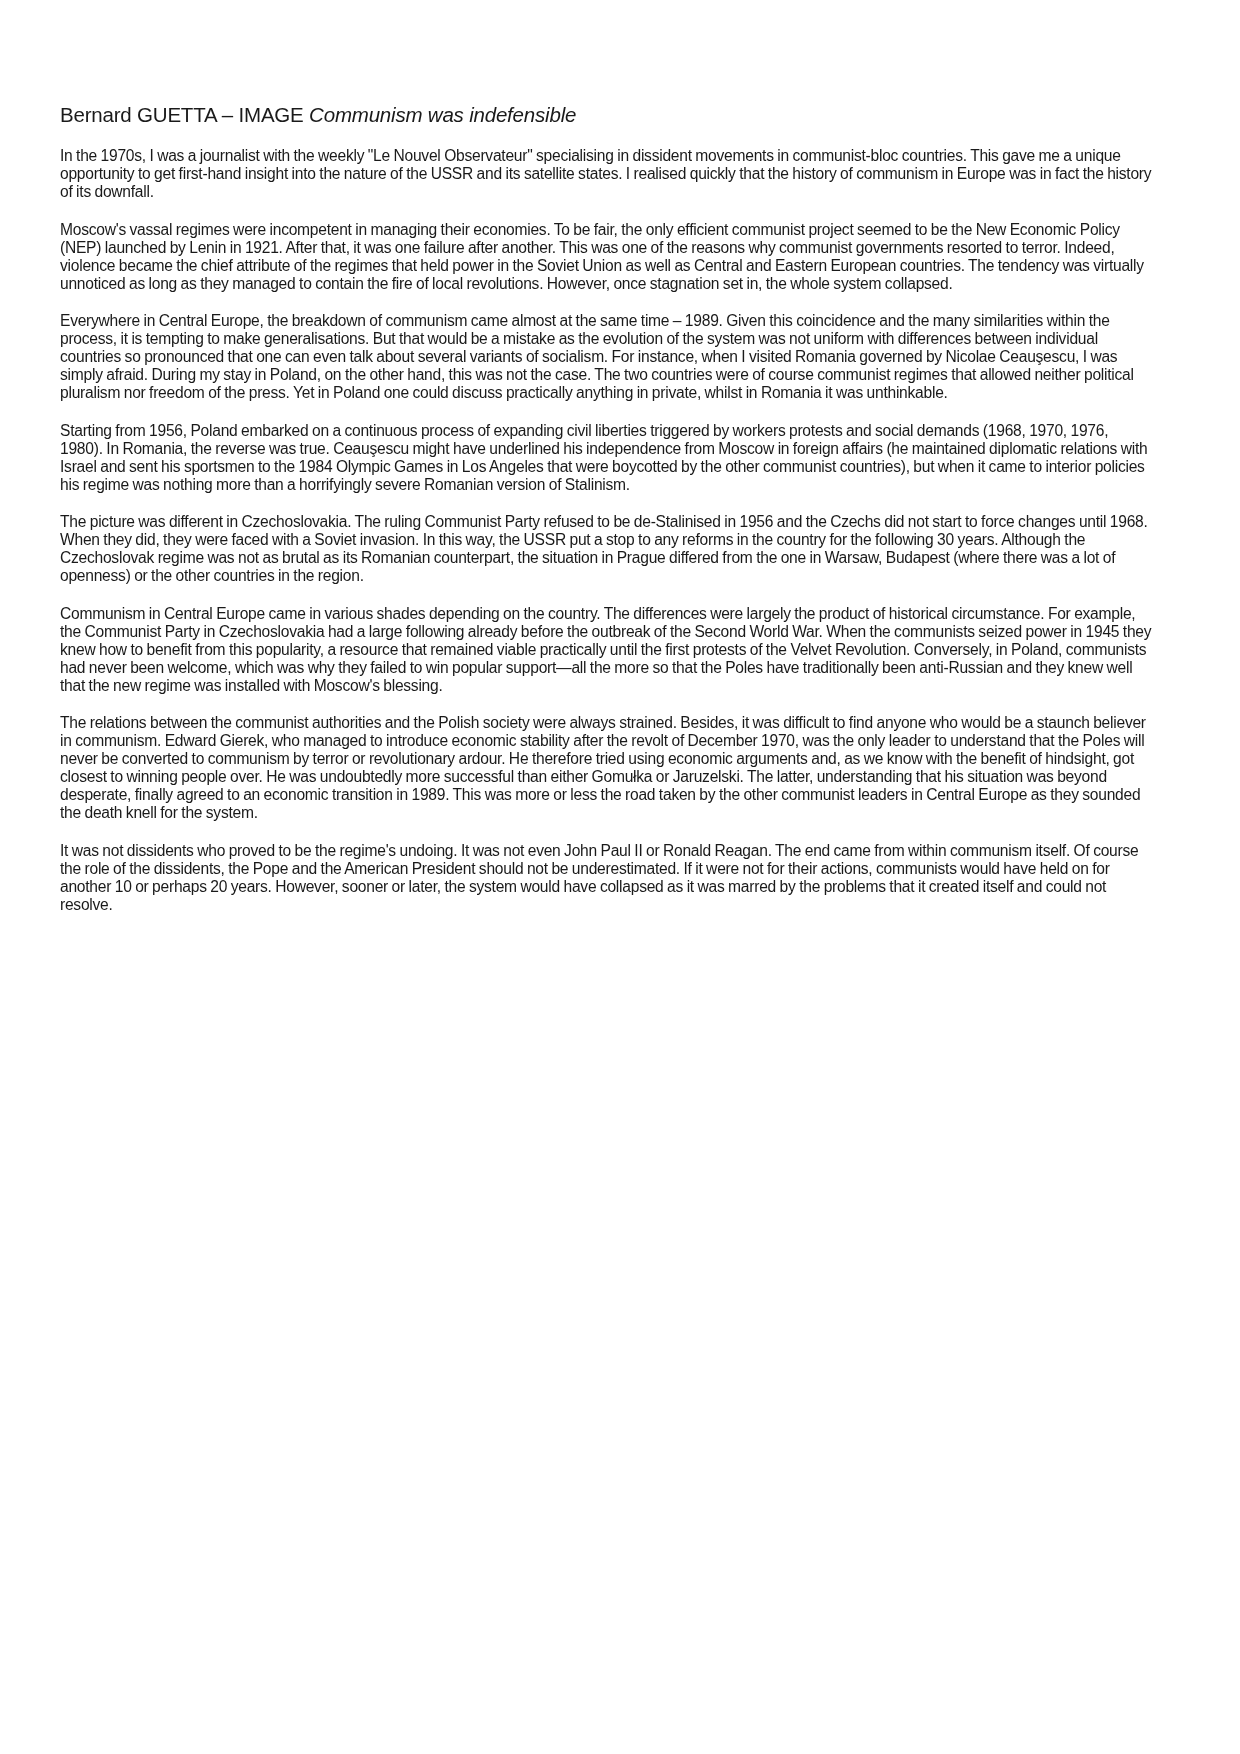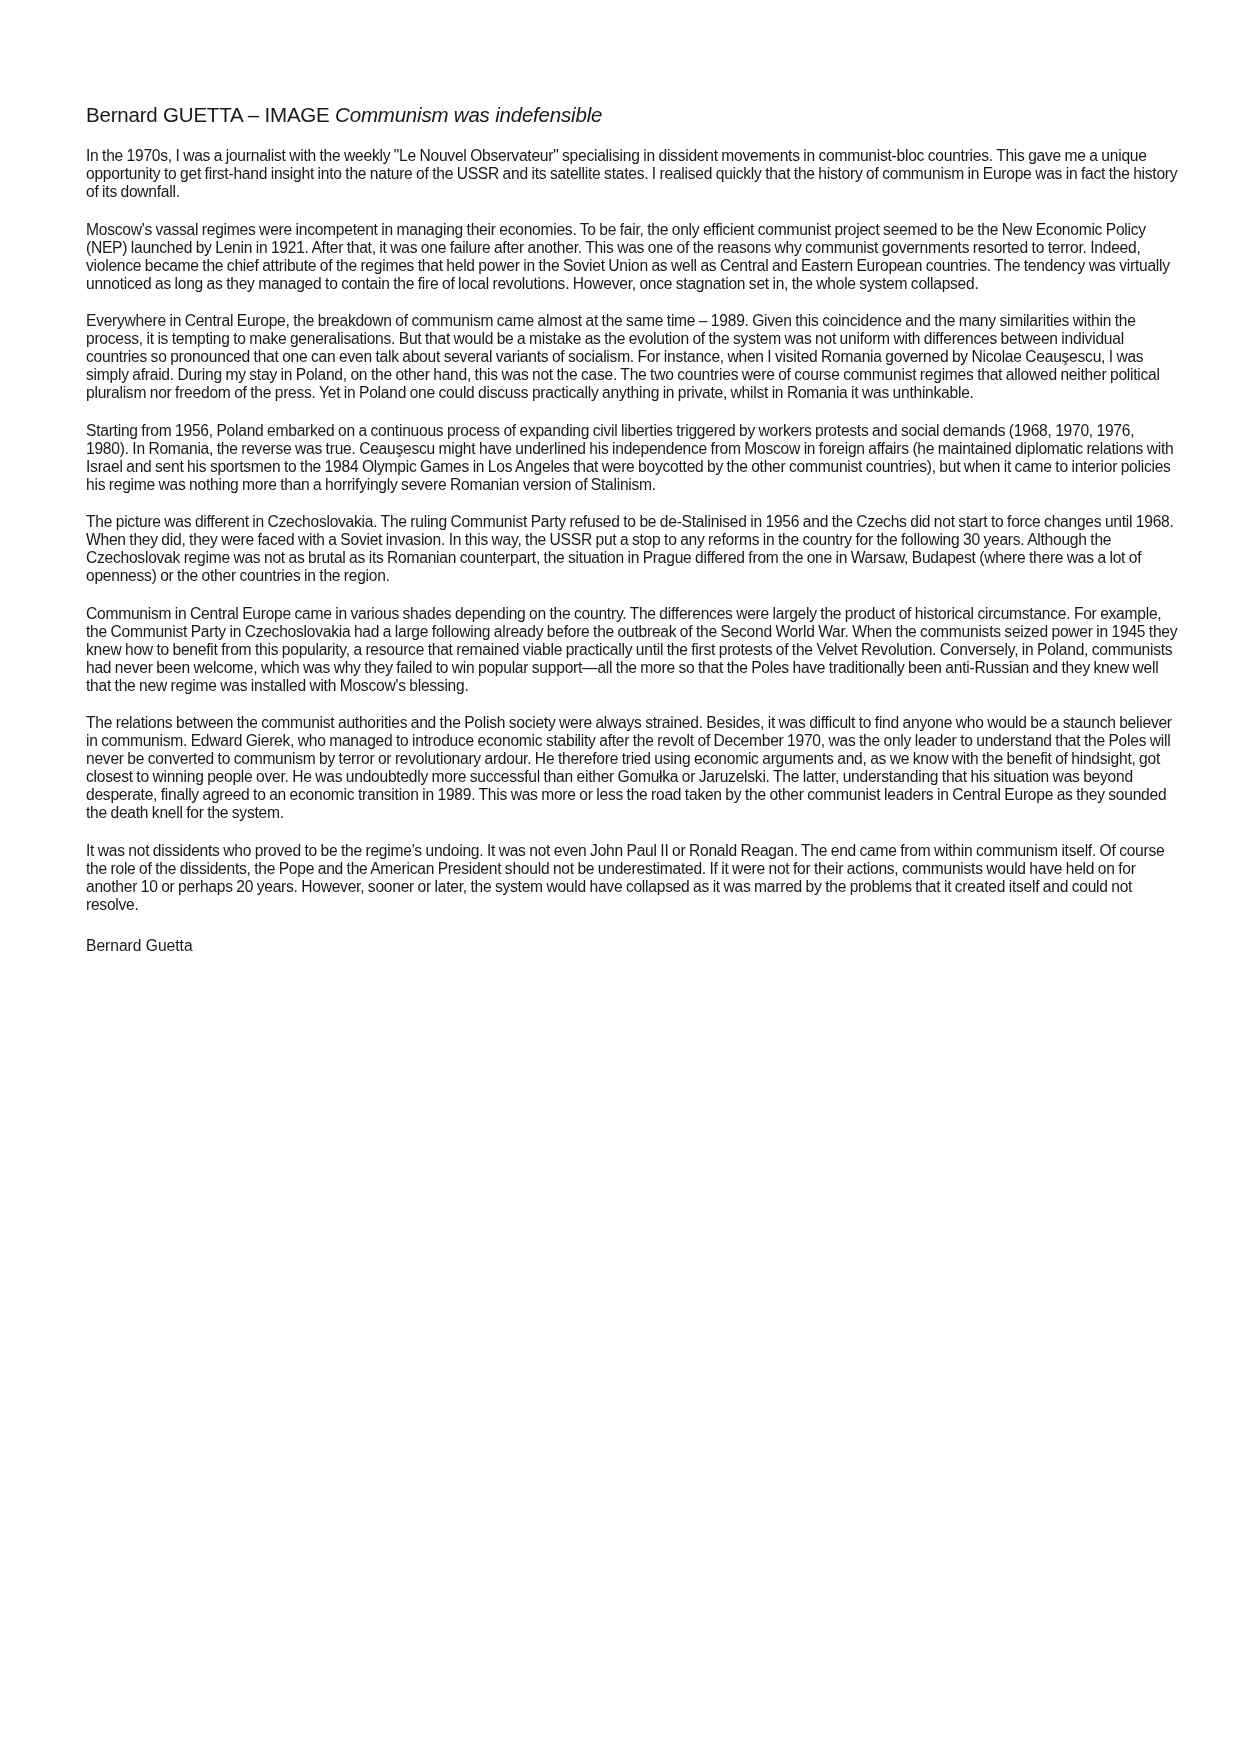--- a/index.html
+++ b/index.html
@@ -10,21 +10,21 @@
     body {
       width: 1240px;
       height: 1754px;
       position: relative;
       overflow: hidden;
       font-family: "Liberation Sans", "DejaVu Sans", sans-serif;
       color: #1a1a1a;
     }
     .page {
       position: absolute;
-      left: 86px;
+      left: 60px;
       top: 100px;
       width: 1092px;
     }
     .title {
       font-size: 20.5px;
       line-height: 30px;
       margin: 0 0 17px 0;
       font-weight: normal;
       letter-spacing: -0.2px;
     }
@@ -58,15 +58,14 @@
 
   <p class="para">In the 1970s, I was a journalist with the weekly "Le Nouvel Observateur" specialising in dissident movements in communist-bloc countries. This gave me a unique opportunity to get first-hand insight into the nature of the USSR and its satellite states. I realised quickly that the history of communism in Europe was in fact the history of its downfall.</p>
   <p class="para">Moscow's vassal regimes were incompetent in managing their economies. To be fair, the only efficient communist project seemed to be the New Economic Policy (NEP) launched by Lenin in 1921. After that, it was one failure after another. This was one of the reasons why communist governments resorted to terror. Indeed, violence became the chief attribute of the regimes that held power in the Soviet Union as well as Central and Eastern European countries. The tendency was virtually unnoticed as long as they managed to contain the fire of local revolutions. However, once stagnation set in, the whole system collapsed.</p>
   <p class="para">Everywhere in Central Europe, the breakdown of communism came almost at the same time – 1989. Given this coincidence and the many similarities within the process, it is tempting to make generalisations. But that would be a mistake as the evolution of the system was not uniform with differences between individual countries so pronounced that one can even talk about several variants of socialism. For instance, when I visited Romania governed by Nicolae Ceauşescu, I was simply afraid. During my stay in Poland, on the other hand, this was not the case. The two countries were of course communist regimes that allowed neither political pluralism nor freedom of the press. Yet in Poland one could discuss practically anything in private, whilst in Romania it was unthinkable.</p>
   <p class="para">Starting from 1956, Poland embarked on a continuous process of expanding civil liberties triggered by workers protests and social demands (1968, 1970, 1976, 1980). In Romania, the reverse was true. Ceauşescu might have underlined his independence from Moscow in foreign affairs (he maintained diplomatic relations with Israel and sent his sportsmen to the 1984 Olympic Games in Los Angeles that were boycotted by the other communist countries), but when it came to interior policies his regime was nothing more than a horrifyingly severe Romanian version of Stalinism.</p>
   <p class="para">The picture was different in Czechoslovakia. The ruling Communist Party refused to be de-Stalinised in 1956 and the Czechs did not start to force changes until 1968. When they did, they were faced with a Soviet invasion. In this way, the USSR put a stop to any reforms in the country for the following 30 years. Although the Czechoslovak regime was not as brutal as its Romanian counterpart, the situation in Prague differed from the one in Warsaw, Budapest  (where there was a lot of openness) or the other countries in the region.</p>
   <p class="para">Communism in Central Europe came in various shades depending on the country. The differences were largely the product of historical circumstance. For example, the Communist Party in Czechoslovakia had a large following already before the outbreak of the Second World War. When the communists seized power in 1945 they knew how to benefit from this popularity, a resource that remained viable practically until the first protests of the Velvet Revolution. Conversely, in Poland, communists had never been welcome, which was why they failed to win popular support—all the more so that the Poles have traditionally been anti-Russian and they knew well that the new regime was installed with Moscow's blessing.</p>
   <p class="para">The relations between the communist authorities and the Polish society were always strained. Besides, it was difficult to find anyone who would be a staunch believer in communism. Edward Gierek, who managed to introduce economic stability after the revolt of December 1970, was the only leader to understand that the Poles will never be converted to communism by terror or revolutionary ardour. He therefore tried using economic arguments and, as we know with the benefit of hindsight, got closest to winning people over. He was undoubtedly more successful than either Gomułka or Jaruzelski. The latter, understanding that his situation was beyond desperate, finally agreed to an economic transition in 1989. This was more or less the road taken by the other communist leaders in Central Europe as they sounded the death knell for the system.</p>
   <p class="para">It was not dissidents who proved to be the regime's undoing. It was not even John Paul II or Ronald Reagan. The end came from within communism itself. Of course the role of the dissidents, the Pope and the American President should not be underestimated. If it were not for their actions, communists would have held on for another 10 or perhaps 20 years. However, sooner or later, the system would have collapsed as it was marred by the problems that it created itself and could not resolve.</p>
 
-  <p class="signature">Bernard Guetta</p>
 
 </div>
 
 </body></html>

